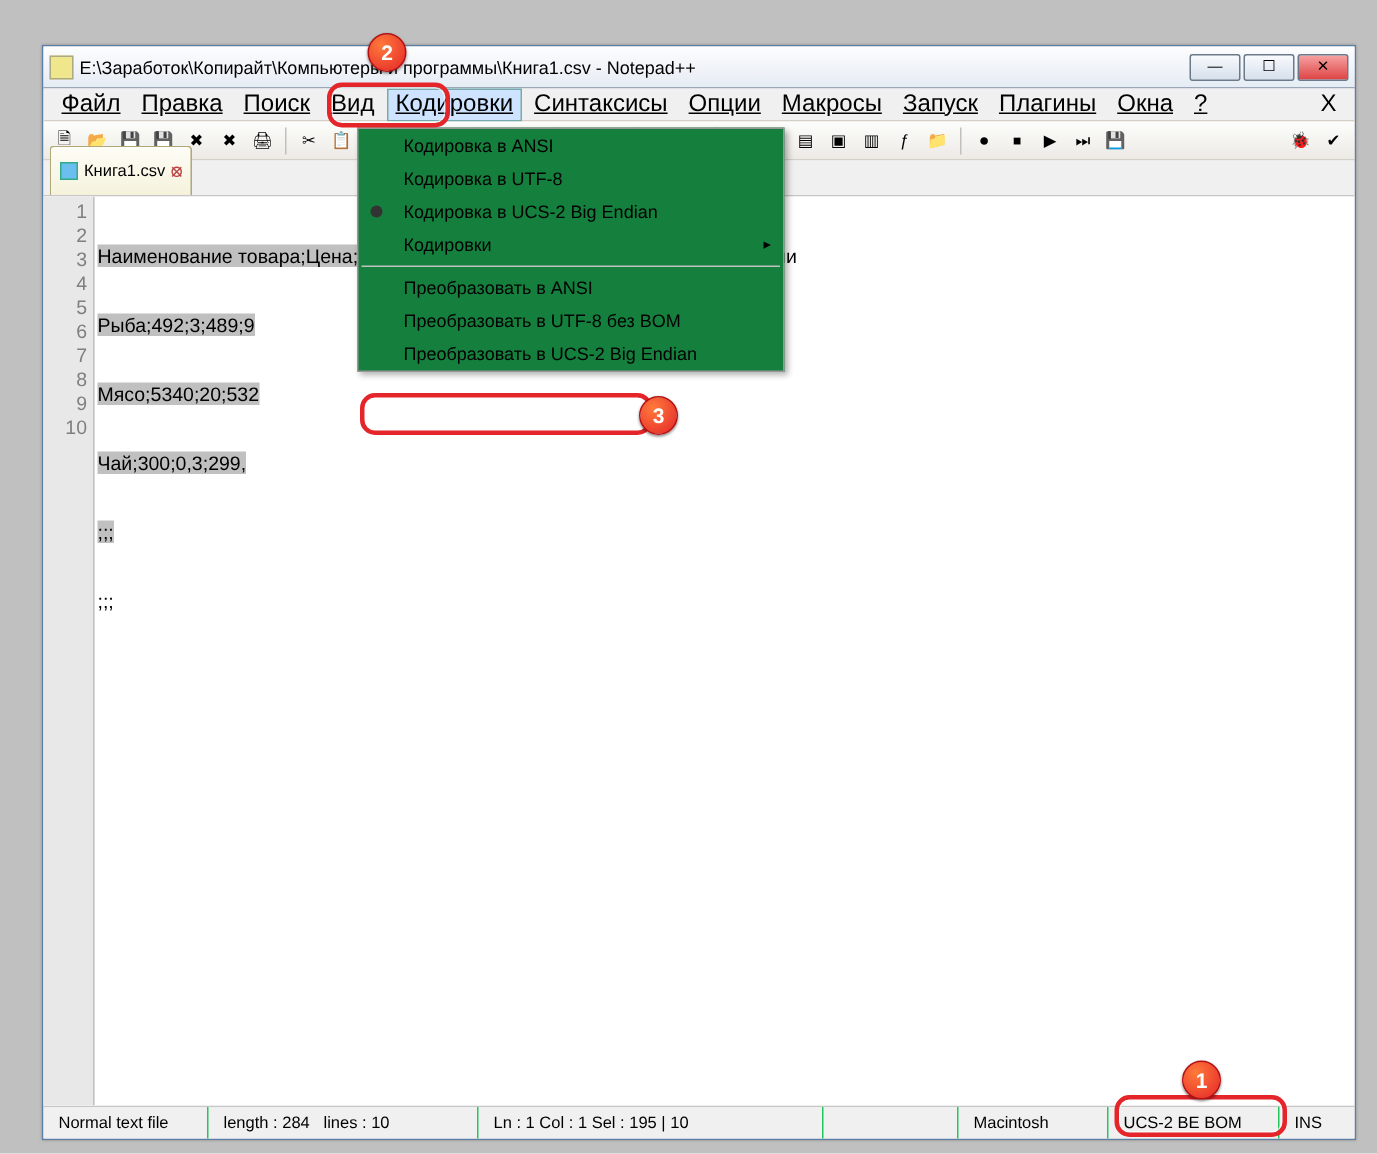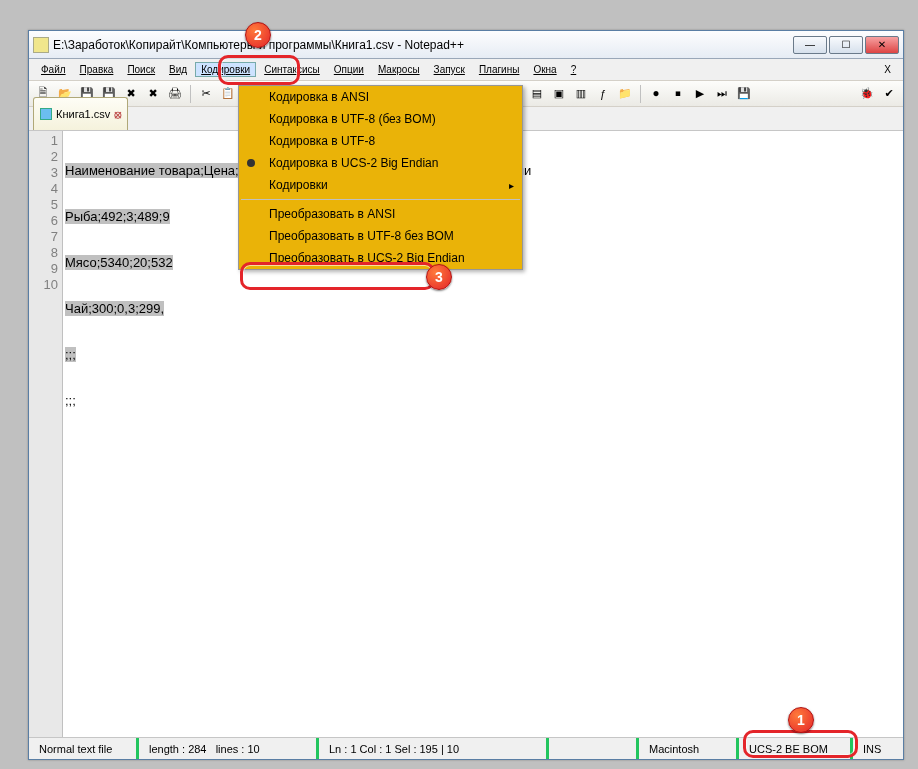--- a/index.html
+++ b/index.html
@@ -4,46 +4,46 @@
 <style>
   * { box-sizing: border-box; margin: 0; padding: 0; font-family: Tahoma, Arial, sans-serif; }
   body { background: #c0c0c0; width: 918px; height: 769px; position: relative; overflow: hidden; }
   .win-frame { position: absolute; left: 28px; top: 30px; width: 876px; height: 730px; background: #fff; border: 1px solid #5a7ea4; box-shadow: 0 0 2px rgba(0,0,0,0.3); display: flex; flex-direction: column; }
   .titlebar { height: 28px; background: linear-gradient(#fdfdfe,#e6ecf4); display: flex; align-items: center; padding: 0 4px; border-bottom: 1px solid #9aa7b8; }
   .title-icon { width:16px; height:16px; background:#f0e68c; border:1px solid #aa8; margin-right:4px; }
   .title-text { font-size: 12px; flex: 1;}
   .win-btns { display:flex; gap:2px; }
   .win-btn { width:34px; height:18px; border:1px solid #6a7a8a; border-radius:2px; background:linear-gradient(#f8fafd,#d6e0ec); font-size:10px; line-height:16px; text-align:center; cursor:default;}
   .win-btn.close { background:linear-gradient(#f7a1a1,#d44);}
-  .menubar { height:22px; background:#f0f0f0; border-bottom:1px solid #d4d0c8; display:flex; align-items:center; padding:0 6px; font-size:10px; gap:2px;}
+  .menubar { height:22px; background:#f0f0f0; border-bottom:1px solid #d4d0c8; display:flex; align-items:center; padding:0 6px; font-size:16px; gap:2px;}
   .menu-item { padding:2px 6px; cursor:default; }
   .menu-item u { text-decoration: underline; }
   .menu-item.open { background:#cde3ff; border:1px solid #7aa; padding:1px 5px;}
   .menu-x { margin-left:auto; padding:0 6px;}
   .toolbar { height:26px; background:linear-gradient(#fdfdfb,#ebeae5); border-bottom:1px solid #d4d0c8; display:flex; align-items:center; padding:0 4px; gap:2px; }
   .tbtn { width:20px; height:20px; border:1px solid transparent; display:inline-flex; align-items:center; justify-content:center; font-size:11px;}
   .tsep{width:1px; height:18px; background:#c0c0c0; margin:0 3px;}
   .tabbar { height:24px; background:#f0f0f0; border-bottom:1px solid #c6c6c6; display:flex; align-items:flex-end; padding:0 4px;}
   .tab { height:20px; background:linear-gradient(#fefdf6,#f5f2dc); border:1px solid #b0a878; border-bottom:none; border-radius:3px 3px 0 0; padding:16px 6px; display:flex; align-items:center; font-size:11px; gap:4px;}
   .tab .ico{width:12px;height:12px;background:#6bbef0;border:1px solid #3a8;}
   .tab .cls{color:#b44;font-weight:bold; cursor:default;}
   .editor { flex:1; display:flex; background:#fff; position:relative; overflow:hidden;}
   .gutter { width:34px; background:#e8e8e8; border-right:1px solid #c0c0c0; font-family:Consolas,monospace; font-size:13px; color:#808080; text-align:right; padding:2px 4px 0 0;}
   .gutter div{height:16px; line-height:16px;}
   .code { flex:1; font-family:Consolas,monospace; font-size:13px; padding:2px 0 0 2px; color:#000; white-space:pre;}
   .code div{height:16px; line-height:16px;}
   .code .sel{background:#c0c0c0;}
-  .dropdown { position:absolute; left:238px; top:85px; width:285px; background:#eab308; border:1px solid #979797; box-shadow:2px 2px 4px rgba(0,0,0,0.3); font-size:12px; z-index:50;}
+  .dropdown { position:absolute; left:238px; top:85px; width:285px; background:#15803d; border:1px solid #979797; box-shadow:2px 2px 4px rgba(0,0,0,0.3); font-size:12px; z-index:50;}
   .dropdown .mrow{height:22px; display:flex; align-items:center; padding:0 30px 0 30px; position:relative;}
   .dropdown .mrow.sub::after{content:"▸"; position:absolute; right:8px; font-size:10px;}
   .dropdown .mrow .radio{position:absolute; left:8px; width:8px; height:8px; background:#333; border-radius:50%;}
   .dropdown .msep{height:1px; background:#c0c0c0; margin:3px 2px;}
   .dropdown .mrow.hl{background:#d6e8ff;}
   .statusbar { height:22px; background:#f0f0f0; border-top:1px solid #c6c6c6; display:flex; align-items:center; font-size:11px;}
-  .scell{padding:0 10px; border-right:3px solid #22c55e; height:100%; display:flex; align-items:center;}
+  .scell{padding:0 10px; border-right:1px solid #22c55e; height:100%; display:flex; align-items:center;}
   .highlight-ring{position:absolute; border:3px solid #e4252a; border-radius:10px; box-shadow:0 0 0 1px rgba(255,255,255,0.6) inset; pointer-events:none; z-index:60;}
   .badge{position:absolute; width:26px; height:26px; border-radius:50%; background:radial-gradient(circle at 35% 30%, #ff7a3a, #e4252a); color:#fff; font-weight:bold; font-size:14px; display:flex; align-items:center; justify-content:center; box-shadow:0 1px 2px rgba(0,0,0,0.5); z-index:70; border:1px solid #b01010;}
 </style>
 </head>
 <body>
 
 <div class="win-frame">
 
   <div class="titlebar">
     <div class="title-icon"></div>
@@ -158,23 +158,20 @@
     <div class="scell" style="width:50px;border-right:none">INS</div>
   </div>
 
 </div>
 
 <div class="dropdown">
   <div class="mrow">
       <span>Кодировка в ANSI</span>
     </div>
   <div class="mrow">
-      <span>Кодировка в UTF-8 (без BOM)</span>
-    </div>
-  <div class="mrow">
       <span>Кодировка в UTF-8</span>
     </div>
   <div class="mrow">
       <span class="radio"></span>
       <span>Кодировка в UCS-2 Big Endian</span>
     </div>
   <div class="mrow sub">
       <span>Кодировки</span>
     </div>
   <div class="msep"></div>

